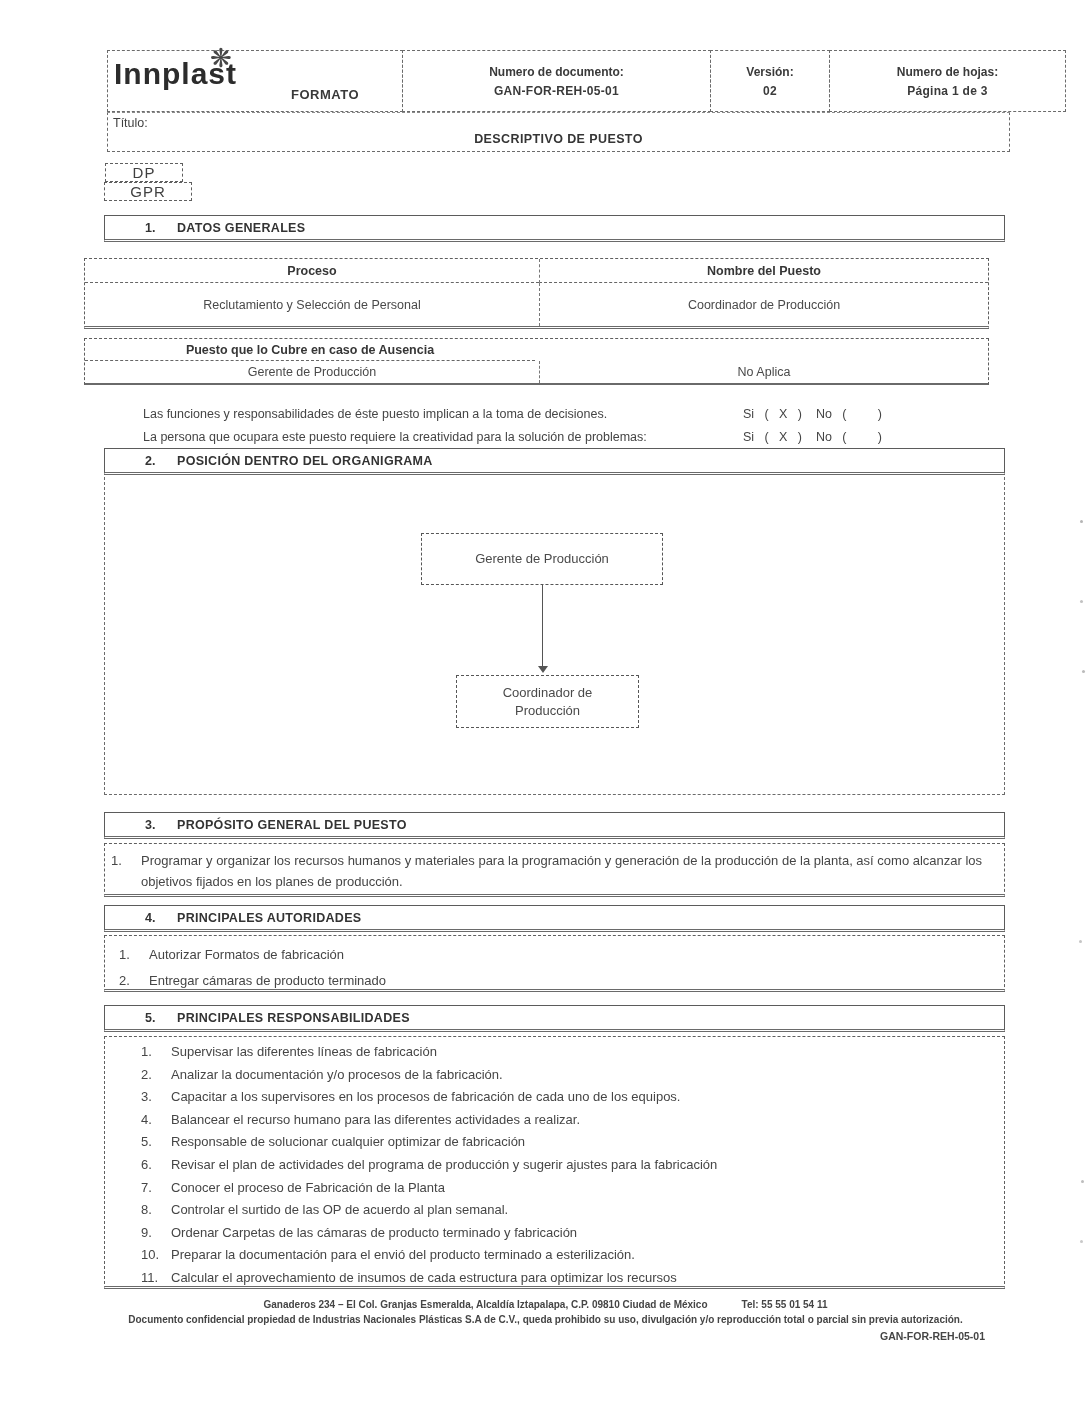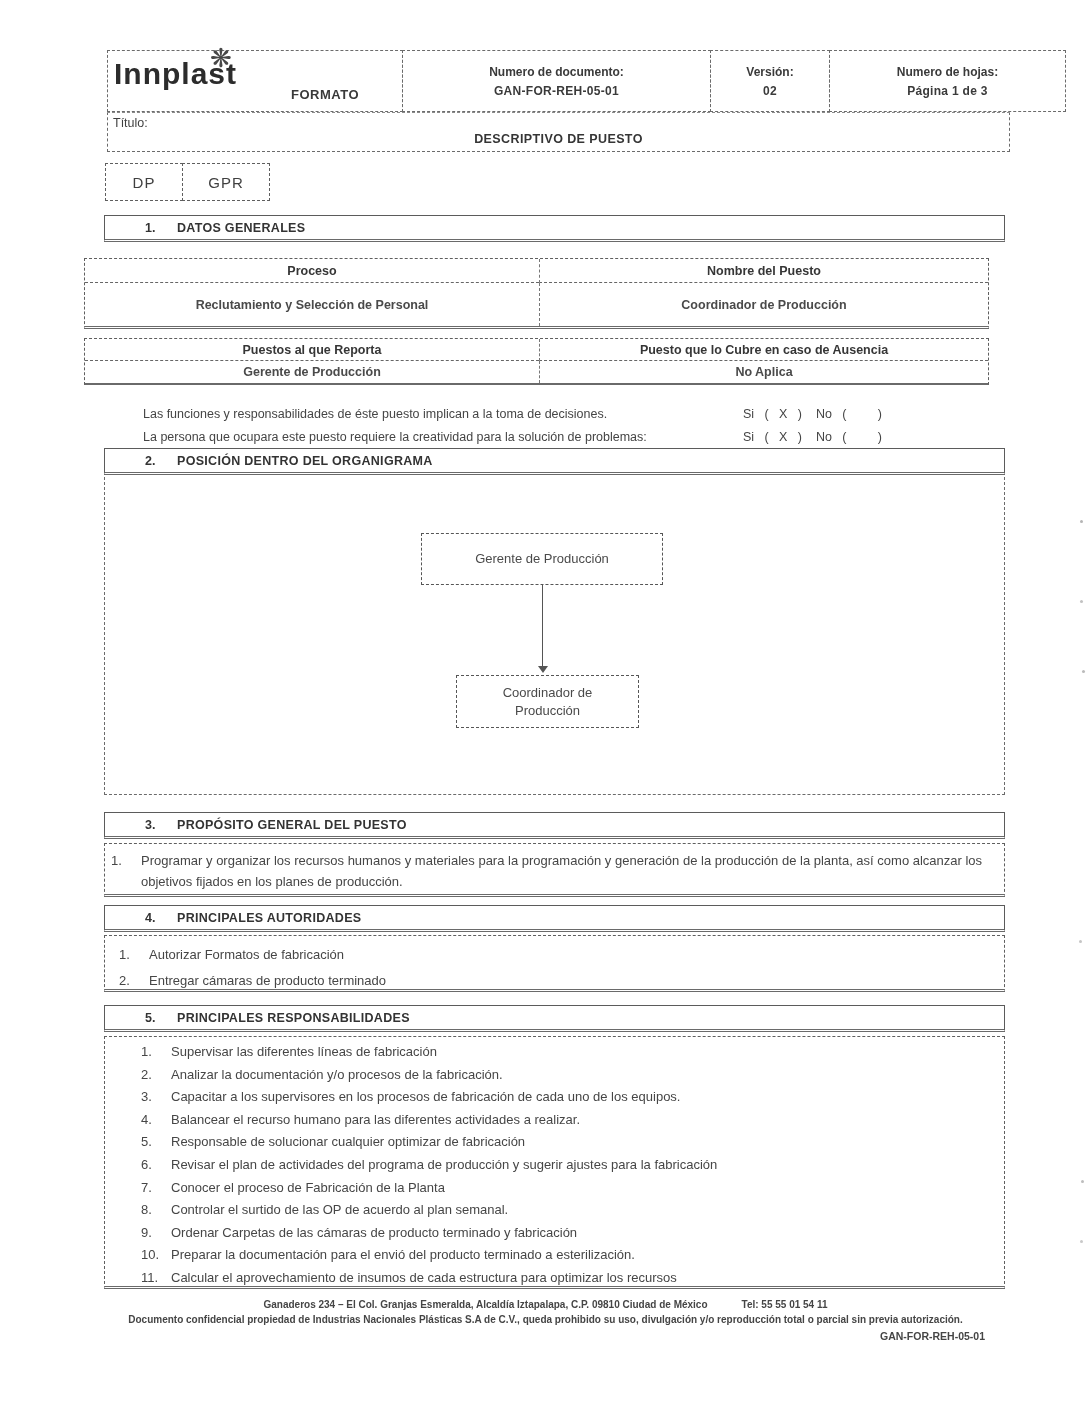--- a/index.html
+++ b/index.html
@@ -19,34 +19,34 @@
   .hdr-lbl { font-weight:bold; font-size:12px; color:#3a3a3a; }
   .hdr-val { font-weight:bold; font-size:12px; color:#3a3a3a; letter-spacing:.3px; }
   .logo-wrap { position:absolute; left:6px; top:8px; }
   .logo-text { font-size:30px; font-weight:bold; letter-spacing:1px; color:#2c2c2c; line-height:1; }
   .logo-star { position:absolute; left:96px; top:-16px; font-size:26px; color:#474747; }
   .formato { position:absolute; left:183px; bottom:9px; font-weight:bold; font-size:13px; letter-spacing:.5px; color:#3a3a3a; }
   .hdr-row2 { position:absolute; left:107px; top:112px; width:903px; height:40px; border:1px dashed #6b6b6b; border-top:1px dashed #8a8a8a; }
   .titulo-lbl { position:absolute; left:5px; top:3px; font-size:12.5px; color:#3f3f3f; }
   .doc-title { position:absolute; left:0; bottom:5px; width:100%; text-align:center; font-weight:bold; font-size:12.5px; letter-spacing:.4px; color:#353535; }
   
-  .tags { position:absolute; left:105px; top:163px; display:flex; height:38px; }
+  .tags { position:absolute; left:105px; top:163px; display:flex; height:38px;flex-direction:column; }
   .tag { border:1px dashed #5f5f5f; margin-left:-1px; display:flex; align-items:center; justify-content:center; font-size:15px; color:#3f3f3f; letter-spacing:1px; }
   .tag:first-child { margin-left:0; }
   .tag-dp { width:78px; } .tag-gpr { width:88px; }
   
   .sec { position:absolute; left:104px; width:901px; height:27px; border:1px solid #5b5b5b; border-bottom:3px double #6a6a6a; display:flex; align-items:center; padding-left:40px; background:#fff; }
   .sec-num { width:32px; font-weight:bold; font-size:12.5px; color:#333; }
   .sec-title { font-weight:bold; font-size:12.5px; letter-spacing:.3px; color:#333; }
   .s1 { top:215px; } .s2 { top:448px; } .s3 { top:812px; } .s4 { top:905px; } .s5 { top:1005px; }
   
   .dtable { position:absolute; left:84px; width:905px; border:1px dashed #5f5f5f; }
   .t1 { top:258px; } .t2 { top:338px; }
   .trow { display:flex; }
-  .tcell { text-align:center; display:flex; align-items:center; justify-content:center; font-size:12.5px; border-left:1px dashed #777;font-weight:bold; }
+  .tcell { text-align:center; display:flex; align-items:center; justify-content:center; font-size:12.5px; border-left:1px dashed #777; }
   .tcell:first-child { border-left:none; }
   .th { font-weight:bold; color:#363636; border-bottom:1px dashed #666; }
   .td { color:#4a4a4a; }
   .t1 .tcell { min-height:24px; }
   .t1 .td { min-height:43px; }
   .t2 .tcell { min-height:22px; }
   .colL { width:455px; } .colR { width:450px; }
   .t1 { border-bottom:3px double #6a6a6a; }
   .t2 { border-bottom:2px solid #6a6a6a; }
   
@@ -129,21 +129,20 @@
       <div class="tcell th colR">Nombre del Puesto</div>
     </div>
     <div class="trow">
       <div class="tcell td colL">Reclutamiento y Selección de Personal</div>
       <div class="tcell td colR">Coordinador de Producción</div>
     </div>
   </div>
 
   <div class="dtable t2">
     <div class="trow">
-      <div class="tcell th colL">Puestos al que Reporta</div>
       <div class="tcell th colR">Puesto que lo Cubre en caso de Ausencia</div>
     </div>
     <div class="trow">
       <div class="tcell td colL">Gerente de Producción</div>
       <div class="tcell td colR">No Aplica</div>
     </div>
   </div>
 
   <div class="questions">
 

